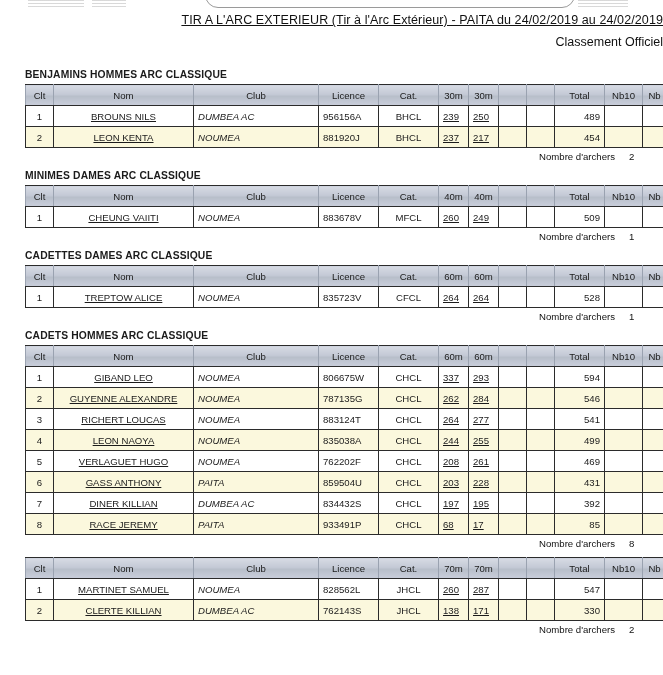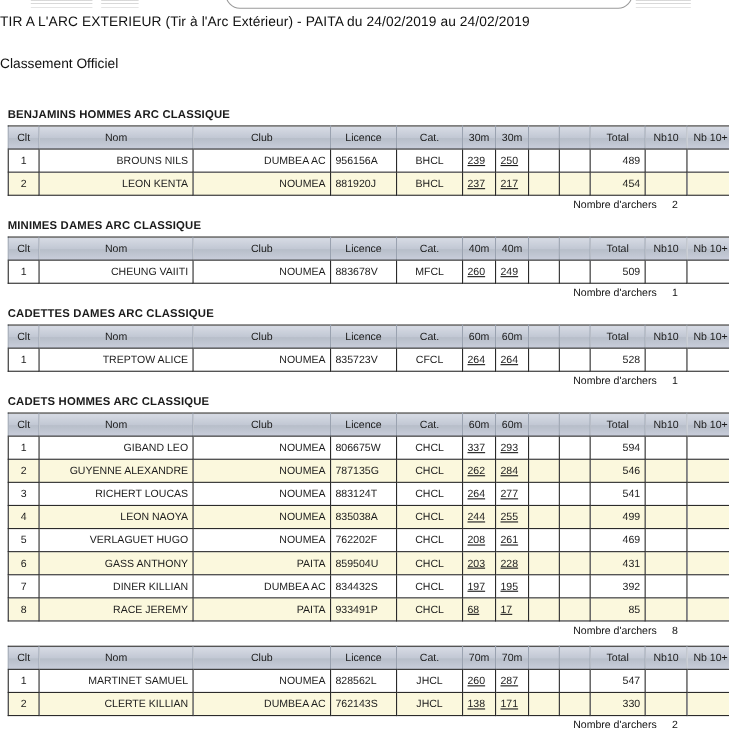--- a/index.html
+++ b/index.html
@@ -18,25 +18,25 @@
   .chrome-ghost-left  { position:absolute; top:0px; left:28px;  width:56px; height:7px;
                         background:repeating-linear-gradient(to bottom,#b9b9b9 0 1px,transparent 1px 3px); opacity:.55; }
   .chrome-ghost-left2 { position:absolute; top:0px; left:92px;  width:34px; height:7px;
                         background:repeating-linear-gradient(to bottom,#b9b9b9 0 1px,transparent 1px 3px); opacity:.55; }
   .chrome-ghost-right { position:absolute; top:0px; left:578px; width:50px; height:7px;
                         background:repeating-linear-gradient(to bottom,#b9b9b9 0 1px,transparent 1px 3px); opacity:.55; }
   .chrome-searchbox   { position:absolute; top:-18px; left:205px; width:370px; height:26px;
                         border:1px solid #9a9a9a; border-radius:13px; background:#fff; }
 
   
-  .doc-title { width:663px; text-align:left; font-size:12.5px; color:#111; margin-top:13px; letter-spacing:.1px; }
-  .doc-subtitle { width:663px; text-align:left; font-size:12.5px; color:#111; margin-top:24px; }
+  .doc-title { width:663px; text-align:right; font-size:12.5px; color:#111; margin-top:13px; letter-spacing:.1px;text-decoration:underline; }
+  .doc-subtitle { width:663px; text-align:right; font-size:12.5px; color:#111; margin-top:8px; }
 
   
-  .sections { margin-top:34px; padding-left:7px; padding-right:10px; }
+  .sections { margin-top:20px; padding-left:25px; padding-right:10px; }
   .section { margin-bottom:8px; }
   .section-title { font-size:10.3px; font-weight:bold; color:#1b1b1b; letter-spacing:.15px; margin-bottom:4px; }
 
   table.results { border-collapse:collapse; width:640px; table-layout:fixed; }
   table.results th, table.results td {
     font-size:9.6px; height:21px; padding:0 4px; border:1px solid #2b2b2b; white-space:nowrap; overflow:hidden;
   }
   table.results thead th {
     background:linear-gradient(to bottom,#d7dbe4 0%,#c2c8d4 48%,#b7bec9 52%,#c9cedb 100%);
     color:#1b1b1b; font-weight:normal; text-align:center; border-left:1px solid #9aa2b0; border-right:1px solid #9aa2b0;
@@ -53,22 +53,22 @@
   col.c-cat   { width:60px; }
   col.c-d1    { width:30px; }
   col.c-d2    { width:30px; }
   col.c-sp1   { width:28px; }
   col.c-sp2   { width:28px; }
   col.c-tot   { width:50px; }
   col.c-nb10  { width:38px; }
   col.c-nb10p { width:43px; }
 
   td.clt   { text-align:center; }
-  td.nom   { text-align:right; padding-left:6px; }
-  td.club  { text-align:right; padding-left:6px; }
+  td.nom   { text-align:center; padding-left:6px;text-decoration:underline; }
+  td.club  { text-align:left; padding-left:6px;font-style:italic; }
   td.lic   { text-align:left; padding-left:5px; }
   td.cat   { text-align:center; }
   td.dist  { text-align:left; padding-right:4px;text-decoration:underline; }
   td.blank { }
   td.tot   { text-align:right; padding-right:5px; }
   td.nb    { }
 
   .archers-line { width:640px; text-align:right; font-size:9.6px; color:#111; margin-top:3px; padding-right:20px; }
   .archers-line .cnt { display:inline-block; width:30px; text-align:left; padding-left:14px; }
 </style>

